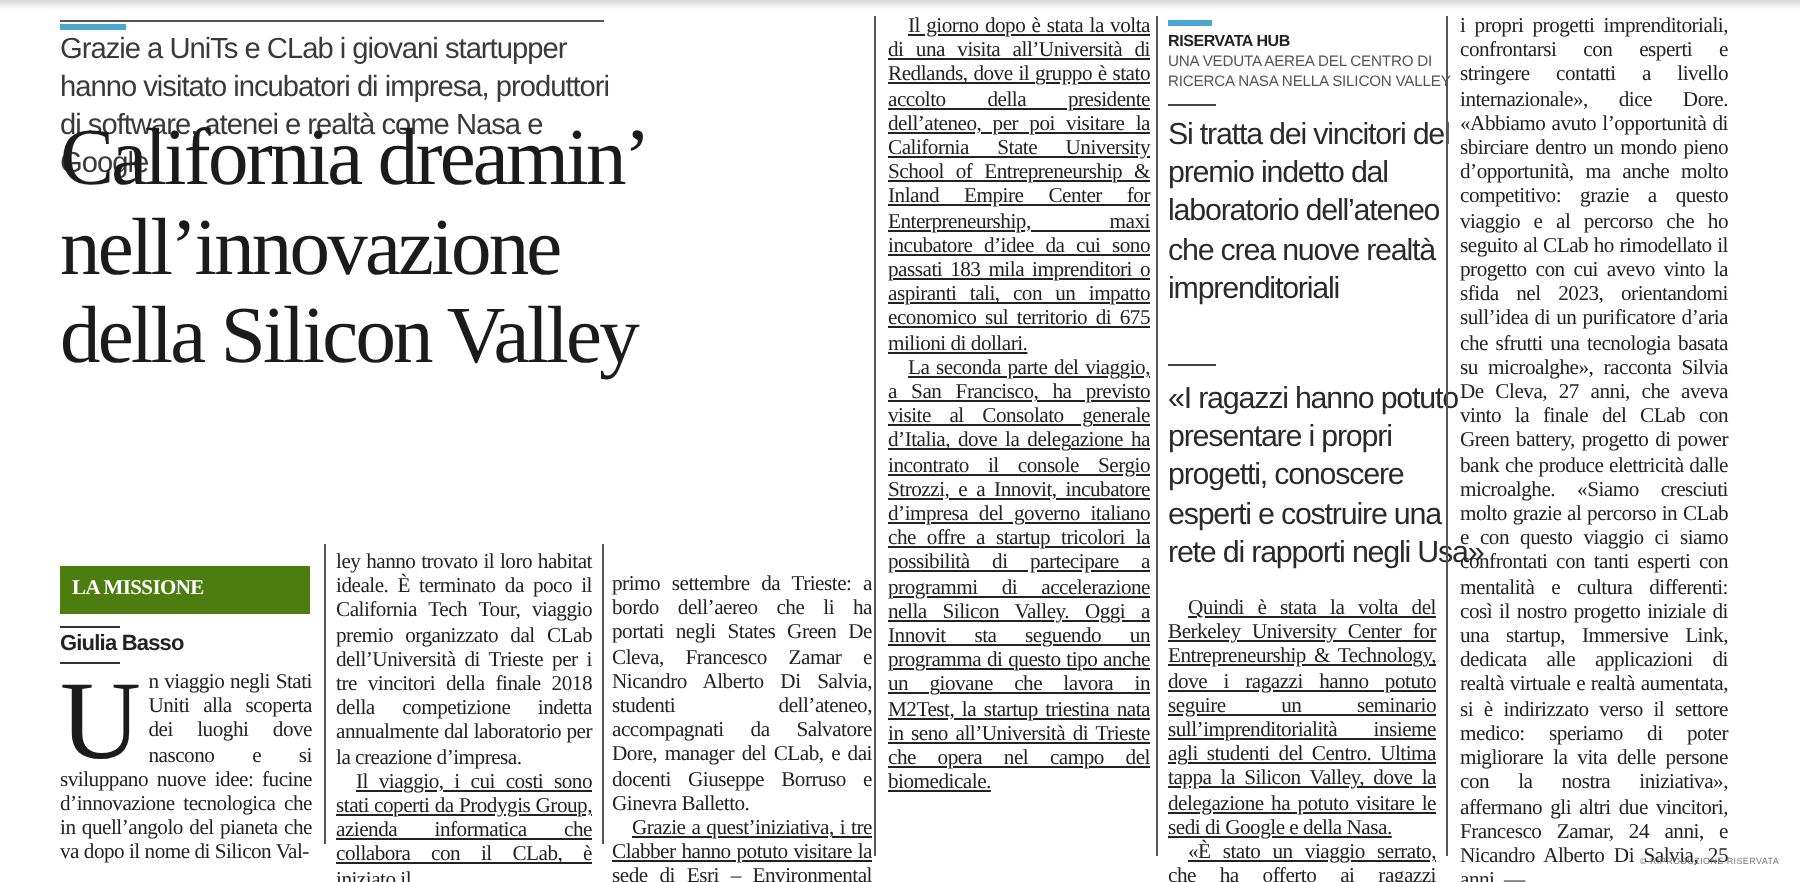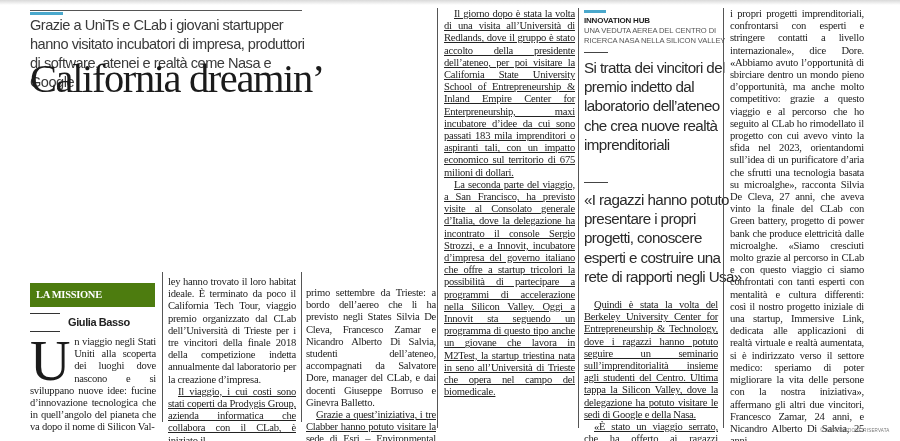--- a/index.html
+++ b/index.html
@@ -17,21 +17,21 @@
   .kicker { left:30px; top:16px; width:280px; font-family:"Liberation Sans", sans-serif;
     font-size:14.6px; line-height:19px; color:#3a3a3a; letter-spacing:-0.5px; font-stretch:condensed; }
   .headline { left:30px; top:57px; width:290px; font-size:40.5px; line-height:44.5px;
     letter-spacing:-1.4px; color:#1b1b1b; }
   .headline div { white-space:nowrap; }
   .box { left:30px; top:283px; width:125px; height:24px; background:#4d7c0f; }
   .box span { display:block; color:#fff; font-weight:bold; font-size:10.5px; line-height:24px;
     padding-left:6px; letter-spacing:-0.3px; }
   .author-rule { left:30px; top:313px; width:30px; height:1px; background:#333; }
   .author { left:30px; top:315px; font-family:"Liberation Sans", sans-serif; font-size:11px;
-    line-height:14px; color:#222; letter-spacing:-0.4px; font-weight:bold;margin-left:38px; }
+    line-height:14px; color:#222; letter-spacing:-0.4px; font-weight:bold; }
   .author-rule2 { left:30px; top:331px; width:30px; height:1px; background:#333; }
   .col { font-size:10.6px; line-height:12.2px; text-align:justify; letter-spacing:-0.25px; color:#222; }
   .col p { margin:0; }
   .col p.ind { text-indent:10px;text-decoration:underline; }
   .dropcap { float:left; font-size:56px; line-height:44px; margin:3px 4px 0 0; color:#1b1b1b; }
   .vline { background:#555; width:1px; }
   .side-kicker { left:484px; top:22px; font-family:"Liberation Sans", sans-serif; font-weight:bold;
     font-size:8px; color:#222; letter-spacing:-0.2px; }
   .side-sub { left:484px; top:32px; width:165px; font-family:"Liberation Sans", sans-serif;
     font-size:7.6px; line-height:9.5px; color:#555; letter-spacing:-0.1px; }
@@ -44,20 +44,22 @@
 <body>
 
 <div class="abs topshade"></div>
 
 <div class="abs kicker-rule"></div>
 <div class="abs kicker-accent accent"></div>
 <div class="abs kicker">Grazie a UniTs e CLab i giovani startupper hanno visitato incubatori di impresa, produttori di software, atenei e realtà come Nasa e Google</div>
 
 <div class="abs headline">
   <div>California dreamin’</div>
+  <div>nell’innovazione</div>
+  <div>della Silicon Valley</div>
 </div>
 
 <div class="abs box">
   <span>LA MISSIONE</span>
 </div>
 <div class="abs author-rule"></div>
 <div class="abs author">Giulia Basso</div>
 <div class="abs author-rule2"></div>
 
 <div class="abs col" style="left:30px; top:336px; width:126px;">
@@ -66,34 +68,34 @@
 </div>
 <div class="abs vline" style="left:162px; top:272px; height:150px;"></div>
 
 <div class="abs col" style="left:168px; top:276px; width:128px;">
   <p>ley hanno trovato il loro habitat ideale. È terminato da poco il California Tech Tour, viaggio premio organizzato dal CLab dell’Università di Trieste per i tre vincitori della finale 2018 della competizione indetta annualmente dal laboratorio per la creazione d’impresa.</p>
   <p class="ind">Il viaggio, i cui costi sono stati coperti da Prodygis Group, azienda informatica che collabora con il CLab, è iniziato il</p>
 </div>
 <div class="abs vline" style="left:301px; top:272px; height:150px;"></div>
 
 <div class="abs col" style="left:306px; top:287px; width:130px;">
-  <p>primo settembre da Trieste: a bordo dell’aereo che li ha previsto negli States Silvia De Cleva, Francesco Zamar e Nicandro Alberto Di Salvia, studenti dell’ateneo, accompagnati da Salvatore Dore, manager del CLab, e dai docenti Giuseppe Borruso e Ginevra Balletto.</p>
+  <p>primo settembre da Trieste: a bordo dell’aereo che li ha portati negli States Green De Cleva, Francesco Zamar e Nicandro Alberto Di Salvia, studenti dell’ateneo, accompagnati da Salvatore Dore, manager del CLab, e dai docenti Giuseppe Borruso e Ginevra Balletto.</p>
   <p class="ind">Grazie a quest’iniziativa, i tre Clabber hanno potuto visitare la sede di Esri – Environmental System Research Insti-</p>
 </div>
 
 <div class="abs vline" style="left:437px; top:8px; height:420px;"></div>
 
 <div class="abs col" style="left:444px; top:8px; width:131px;">
   <p class="ind">Il giorno dopo è stata la volta di una visita all’Università di Redlands, dove il gruppo è stato accolto della presidente dell’ateneo, per poi visitare la California State University School of Entrepreneurship &amp; Inland Empire Center for Enterpreneurship, maxi incubatore d’idee da cui sono passati 183 mila imprenditori o aspiranti tali, con un impatto economico sul territorio di 675 milioni di dollari.</p>
   <p class="ind">La seconda parte del viaggio, a San Francisco, ha previsto visite al Consolato generale d’Italia, dove la delegazione ha incontrato il console Sergio Strozzi, e a Innovit, incubatore d’impresa del governo italiano che offre a startup tricolori la possibilità di partecipare a programmi di accelerazione nella Silicon Valley. Oggi a Innovit sta seguendo un programma di questo tipo anche un giovane che lavora in M2Test, la startup triestina nata in seno all’Università di Trieste che opera nel campo del biomedicale.</p>
 </div>
 <div class="abs vline" style="left:578px; top:8px; height:420px;"></div>
 
 <div class="abs accent" style="left:584px; top:10px; width:22px; height:3px;"></div>
-<div class="abs side-kicker" style="left:584px; top:16px;">INNOVATION HUB</div>
+<div class="abs side-kicker" style="left:584px; top:16px;">RISERVATA HUB</div>
 <div class="abs side-sub" style="left:584px; top:26px; width:160px;">UNA VEDUTA AEREA DEL CENTRO DI RICERCA NASA NELLA SILICON VALLEY</div>
 <div class="abs side-rule" style="left:584px; top:52px;"></div>
 <div class="abs side-text" style="left:584px; top:58px; width:160px;">Si tratta dei vincitori del premio indetto dal laboratorio dell’ateneo che crea nuove realtà imprenditoriali</div>
 <div class="abs side-rule" style="left:584px; top:182px;"></div>
 <div class="abs side-text" style="left:584px; top:190px; width:160px;">«I ragazzi hanno potuto presentare i propri progetti, conoscere esperti e costruire una rete di rapporti negli Usa»</div>
 
 <div class="abs col" style="left:584px; top:299px; width:134px;">
   <p class="ind">Quindi è stata la volta del Berkeley University Center for Entrepreneurship &amp; Technology, dove i ragazzi hanno potuto seguire un seminario sull’imprenditorialità insieme agli studenti del Centro. Ultima tappa la Silicon Valley, dove la delegazione ha potuto visitare le sedi di Google e della Nasa.</p>
   <p class="ind">«È stato un viaggio serrato, che ha offerto ai ragazzi l’occasione irripetibile di presentare</p>
 </div>

